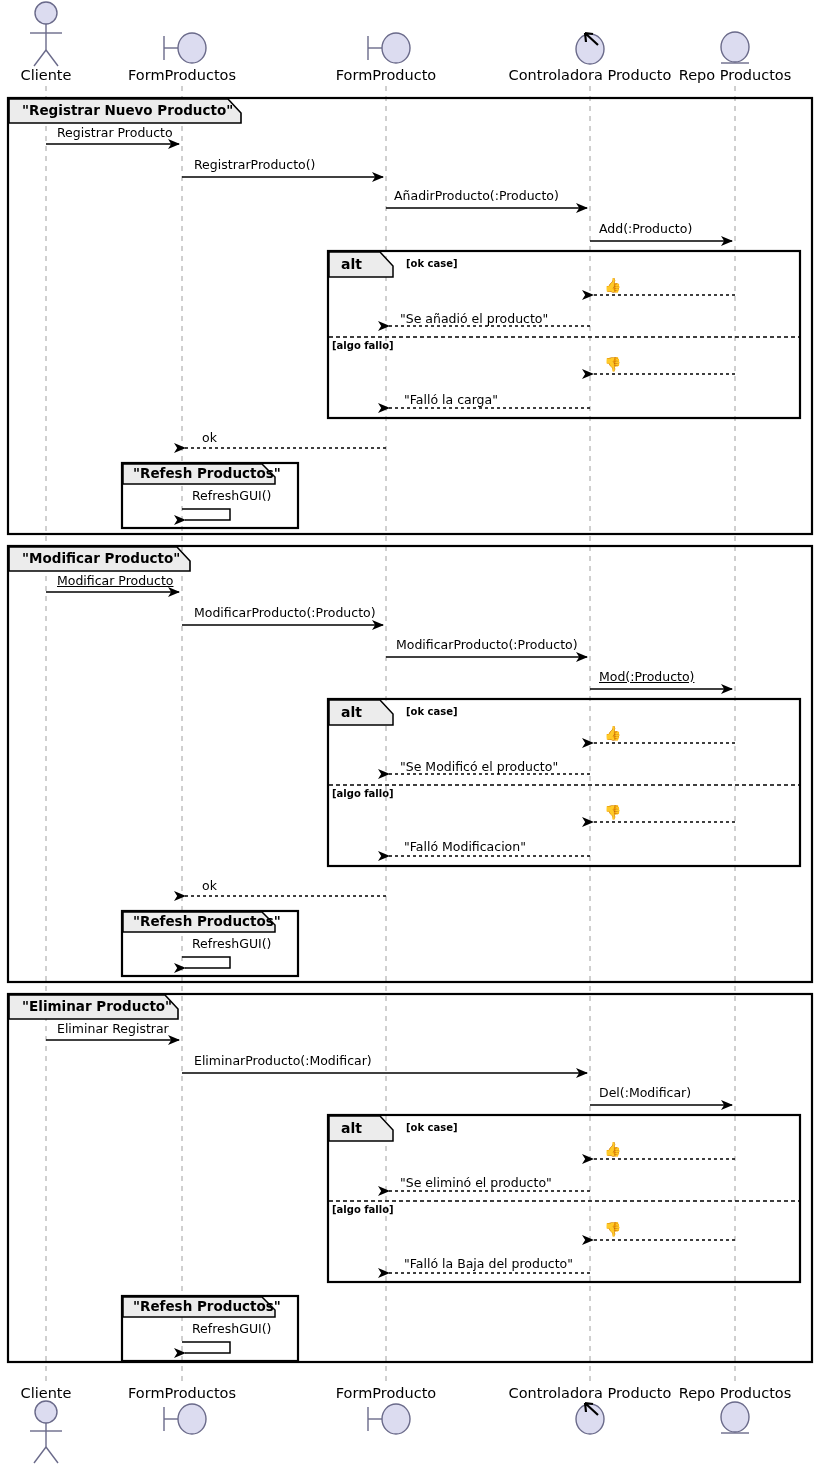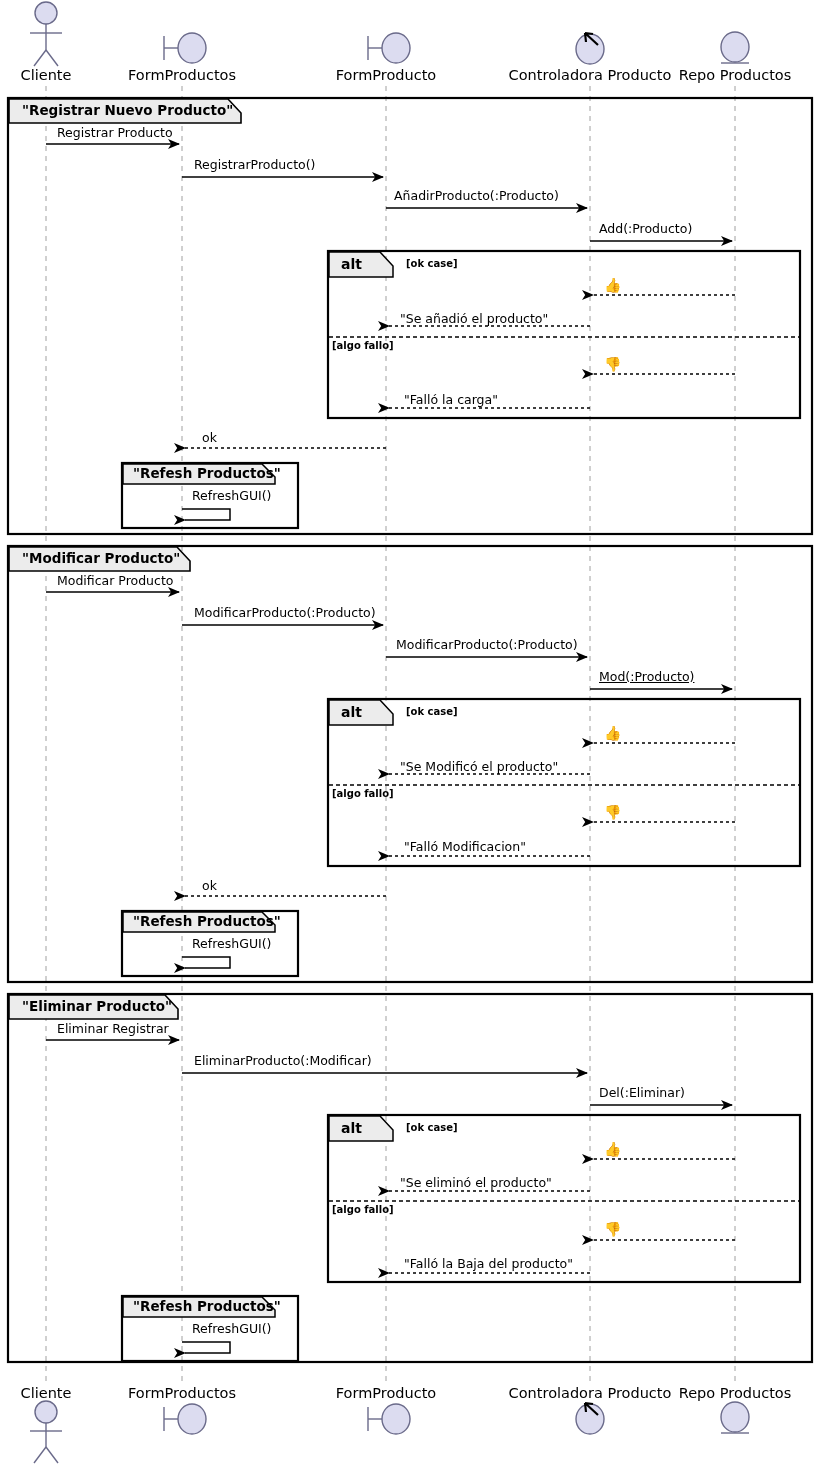--- a/index.html
+++ b/index.html
@@ -250,41 +250,41 @@
   <div class="lbl msg" style="left:400px; top:313px;">"Se añadió el producto"</div>
   <div class="lbl guard" style="left:332px; top:341px;">[algo fallo]</div>
   <div class="lbl emoji" style="left:604px; top:357px;">👎</div>
   <div class="lbl msg" style="left:404px; top:394px;">"Falló la carga"</div>
 
   <div class="lbl msg" style="left:202px; top:432px;">ok</div>
   <div class="lbl group-title" style="left:133px; top:467px;">"Refesh Productos"</div>
   <div class="lbl msg" style="left:192px; top:490px;">RefreshGUI()</div>
 
   <div class="lbl group-title" style="left:22px; top:552px;">"Modificar Producto"</div>
-  <div class="lbl msg" style="left:57px;  top:575px;">Modificar Producto</div>
+  <div class="lbl msg" style="left:57px;  top:575px;text-decoration:underline;">Modificar Producto</div>
   <div class="lbl msg" style="left:194px; top:607px;">ModificarProducto(:Producto)</div>
   <div class="lbl msg" style="left:396px; top:639px;">ModificarProducto(:Producto)</div>
   <div class="lbl msg" style="left:599px; top:671px;text-decoration:underline;">Mod(:Producto)</div>
 
   <div class="lbl frag-op" style="left:341px; top:705px;">alt</div>
   <div class="lbl guard" style="left:406px; top:707px;">[ok case]</div>
   <div class="lbl emoji" style="left:604px; top:726px;">👍</div>
   <div class="lbl msg" style="left:400px; top:761px;">"Se Modificó el producto"</div>
   <div class="lbl guard" style="left:332px; top:789px;">[algo fallo]</div>
   <div class="lbl emoji" style="left:604px; top:805px;">👎</div>
   <div class="lbl msg" style="left:404px; top:841px;">"Falló Modificacion"</div>
 
   <div class="lbl msg" style="left:202px; top:880px;">ok</div>
   <div class="lbl group-title" style="left:133px; top:915px;">"Refesh Productos"</div>
   <div class="lbl msg" style="left:192px; top:938px;">RefreshGUI()</div>
 
   <div class="lbl group-title" style="left:22px; top:1000px;">"Eliminar Producto"</div>
   <div class="lbl msg" style="left:57px;  top:1023px;">Eliminar Registrar</div>
   <div class="lbl msg" style="left:194px; top:1055px;">EliminarProducto(:Modificar)</div>
-  <div class="lbl msg" style="left:599px; top:1087px;">Del(:Eliminar)</div>
+  <div class="lbl msg" style="left:599px; top:1087px;">Del(:Modificar)</div>
 
   <div class="lbl frag-op" style="left:341px; top:1121px;">alt</div>
   <div class="lbl guard" style="left:406px; top:1123px;">[ok case]</div>
   <div class="lbl emoji" style="left:604px; top:1142px;">👍</div>
   <div class="lbl msg" style="left:400px; top:1177px;">"Se eliminó el producto"</div>
   <div class="lbl guard" style="left:332px; top:1205px;">[algo fallo]</div>
   <div class="lbl emoji" style="left:604px; top:1222px;">👎</div>
   <div class="lbl msg" style="left:404px; top:1258px;">"Falló la Baja del producto"</div>
 
   <div class="lbl group-title" style="left:133px; top:1300px;">"Refesh Productos"</div>

